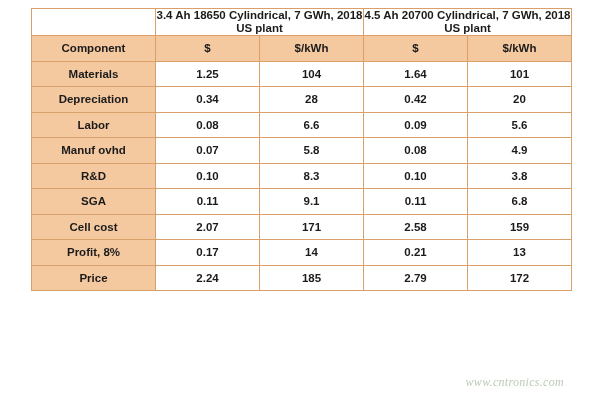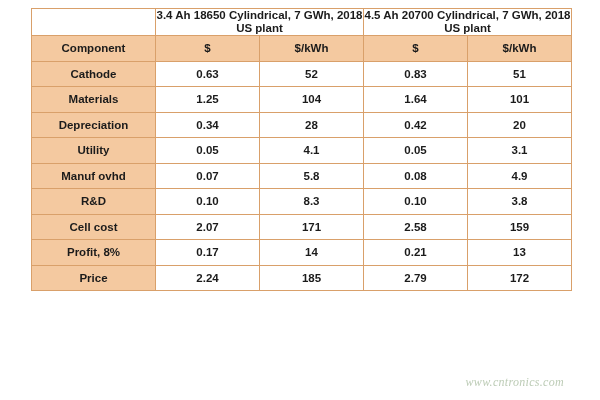--- a/index.html
+++ b/index.html
@@ -111,60 +111,60 @@
       </tr>
       <tr>
         <td class="subhdr-label">Component</td>
         <td class="subhdr-unit">$</td>
         <td class="subhdr-unit">$/kWh</td>
         <td class="subhdr-unit">$</td>
         <td class="subhdr-unit">$/kWh</td>
       </tr>
 
       <tr>
-        <td class="row-label">Cathode</td>
-        <td class="cell-num">0.63</td>
-        <td class="cell-num">52</td>
-        <td class="cell-num">0.83</td>
-        <td class="cell-num">51</td>
-      </tr>
-      <tr>
         <td class="row-label">Materials</td>
         <td class="cell-num">1.25</td>
         <td class="cell-num">104</td>
         <td class="cell-num">1.64</td>
         <td class="cell-num">101</td>
       </tr>
       <tr>
         <td class="row-label">Depreciation</td>
         <td class="cell-num">0.34</td>
         <td class="cell-num">28</td>
         <td class="cell-num">0.42</td>
         <td class="cell-num">20</td>
       </tr>
       <tr>
-        <td class="row-label">Utility</td>
-        <td class="cell-num">0.05</td>
-        <td class="cell-num">4.1</td>
-        <td class="cell-num">0.05</td>
-        <td class="cell-num">3.1</td>
+        <td class="row-label">Labor</td>
+        <td class="cell-num">0.08</td>
+        <td class="cell-num">6.6</td>
+        <td class="cell-num">0.09</td>
+        <td class="cell-num">5.6</td>
       </tr>
       <tr>
         <td class="row-label">Manuf ovhd</td>
         <td class="cell-num">0.07</td>
         <td class="cell-num">5.8</td>
         <td class="cell-num">0.08</td>
         <td class="cell-num">4.9</td>
       </tr>
       <tr>
         <td class="row-label">R&amp;D</td>
         <td class="cell-num">0.10</td>
         <td class="cell-num">8.3</td>
         <td class="cell-num">0.10</td>
         <td class="cell-num">3.8</td>
+      </tr>
+      <tr>
+        <td class="row-label">SGA</td>
+        <td class="cell-num">0.11</td>
+        <td class="cell-num">9.1</td>
+        <td class="cell-num">0.11</td>
+        <td class="cell-num">6.8</td>
       </tr>
       <tr>
         <td class="row-label">Cell cost</td>
         <td class="cell-num">2.07</td>
         <td class="cell-num">171</td>
         <td class="cell-num">2.58</td>
         <td class="cell-num">159</td>
       </tr>
       <tr>
         <td class="row-label">Profit, 8%</td>

